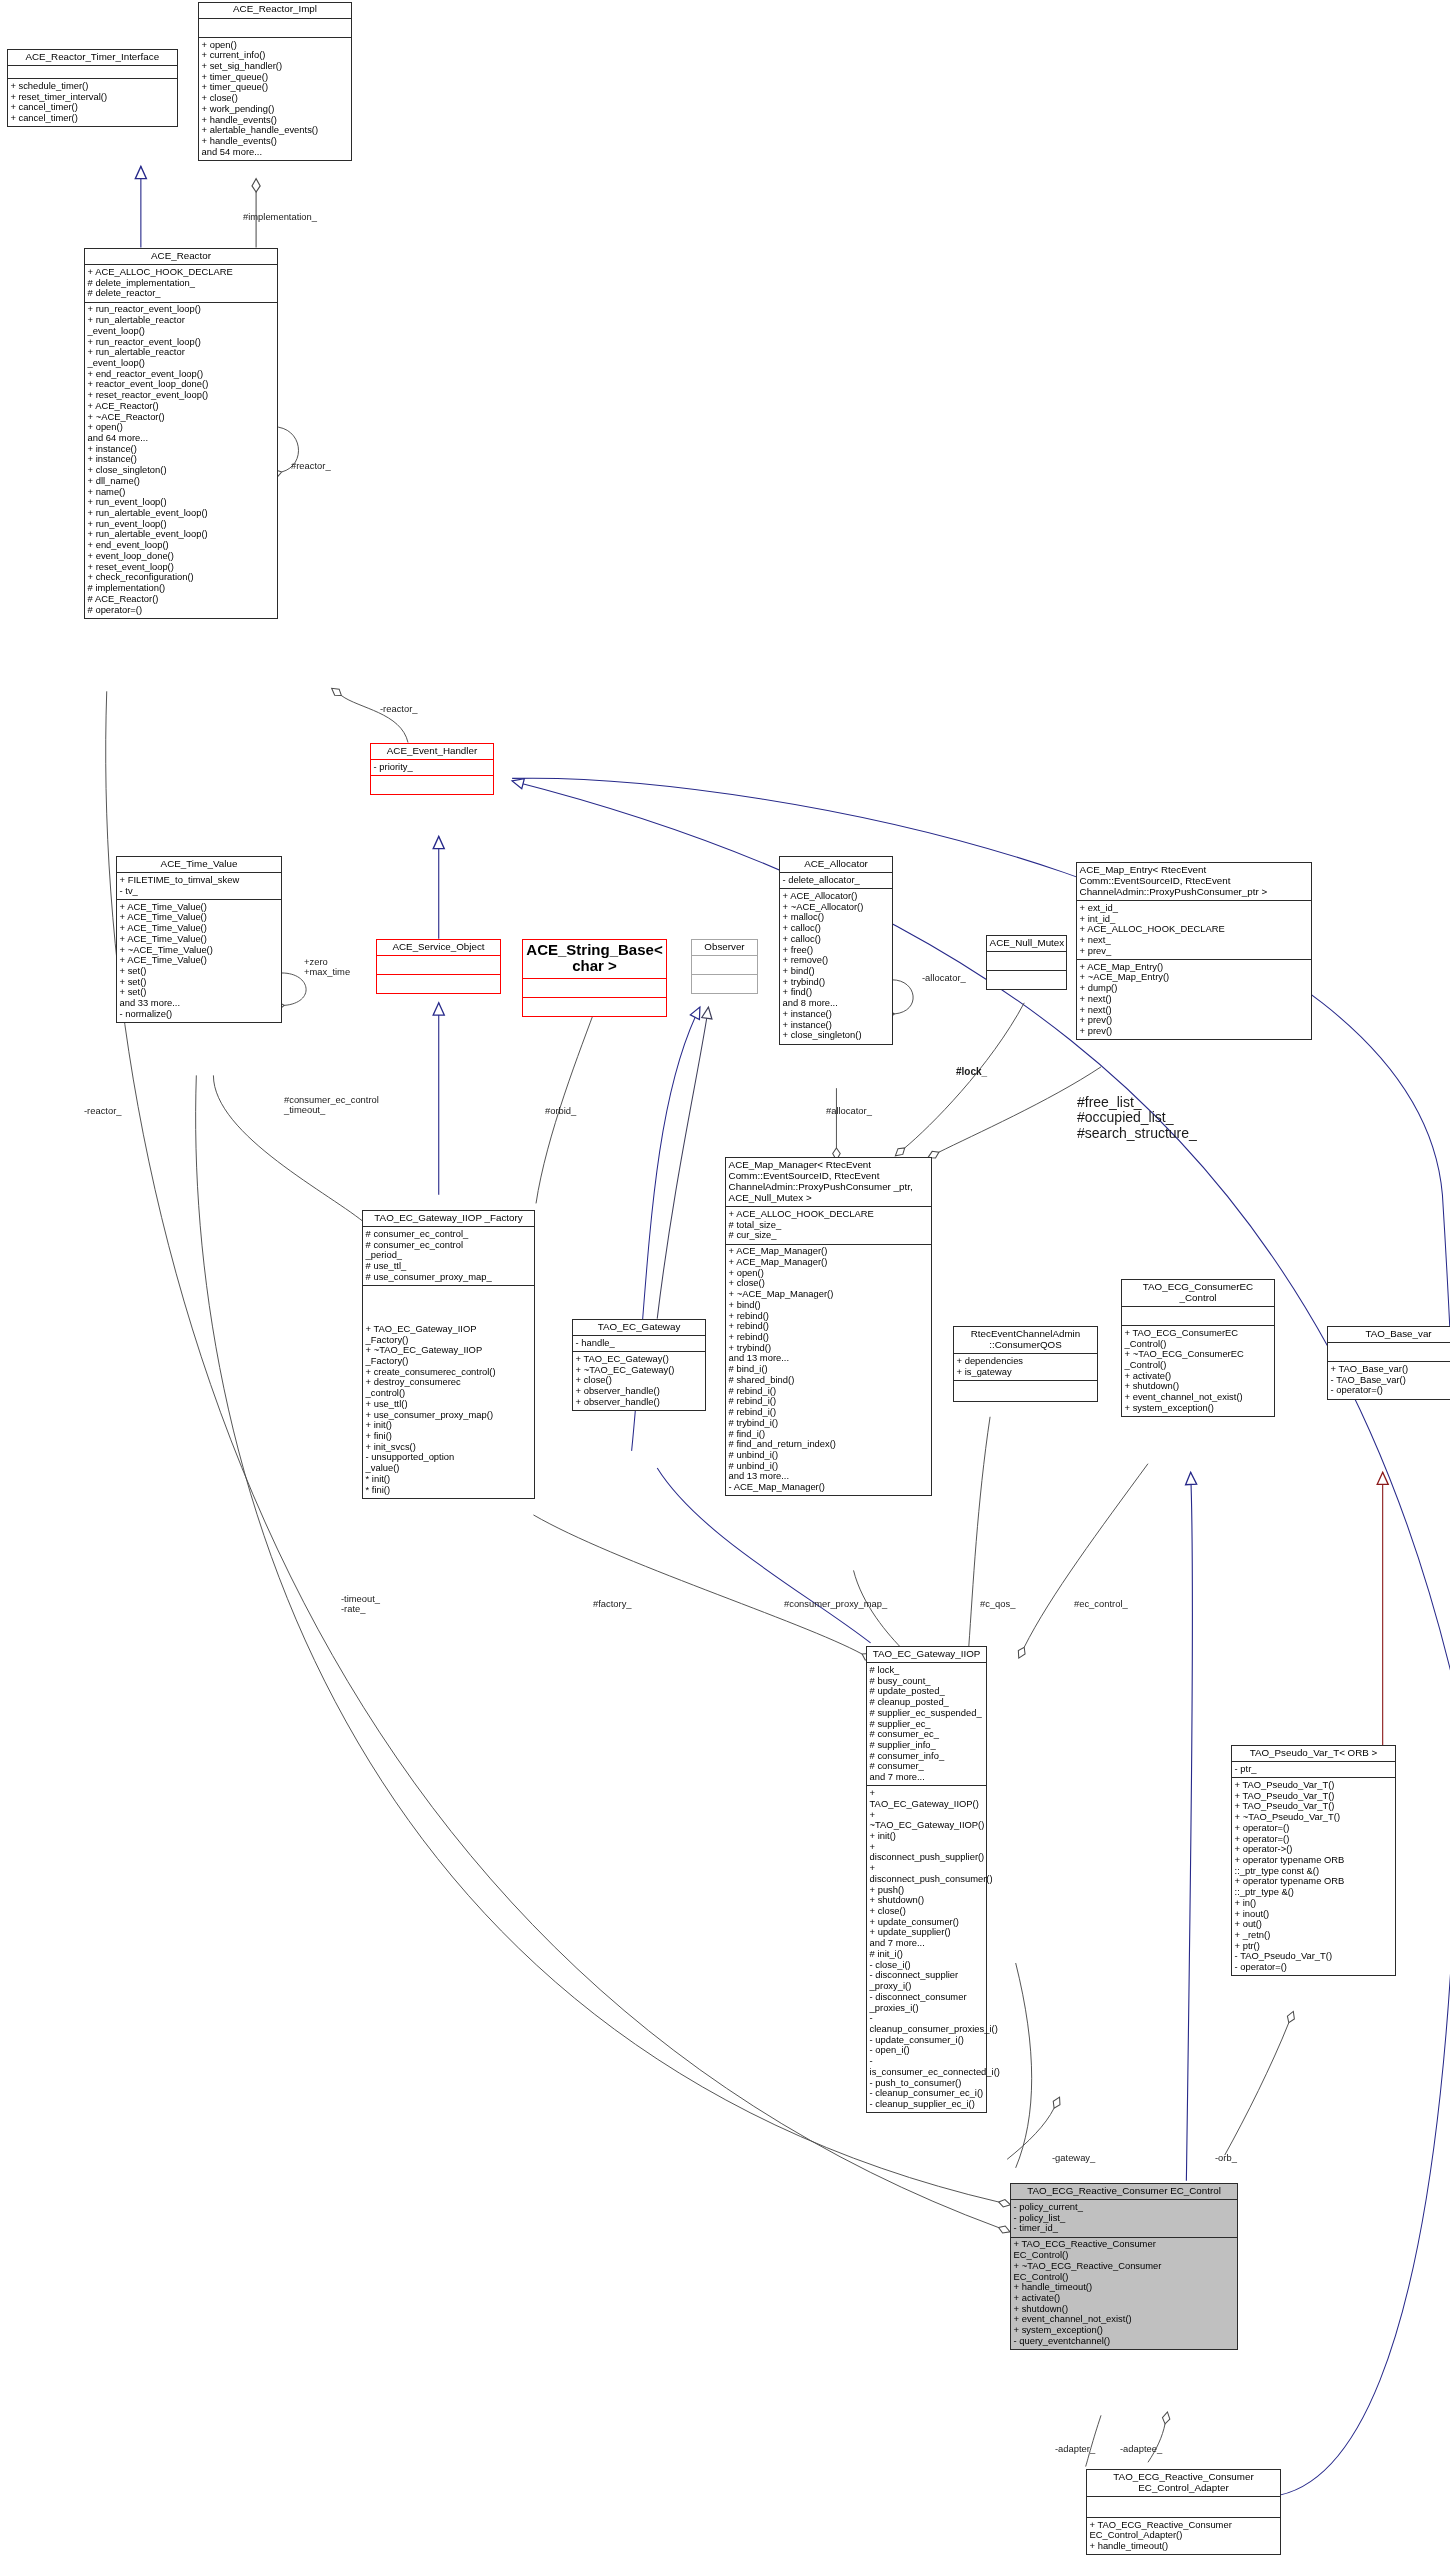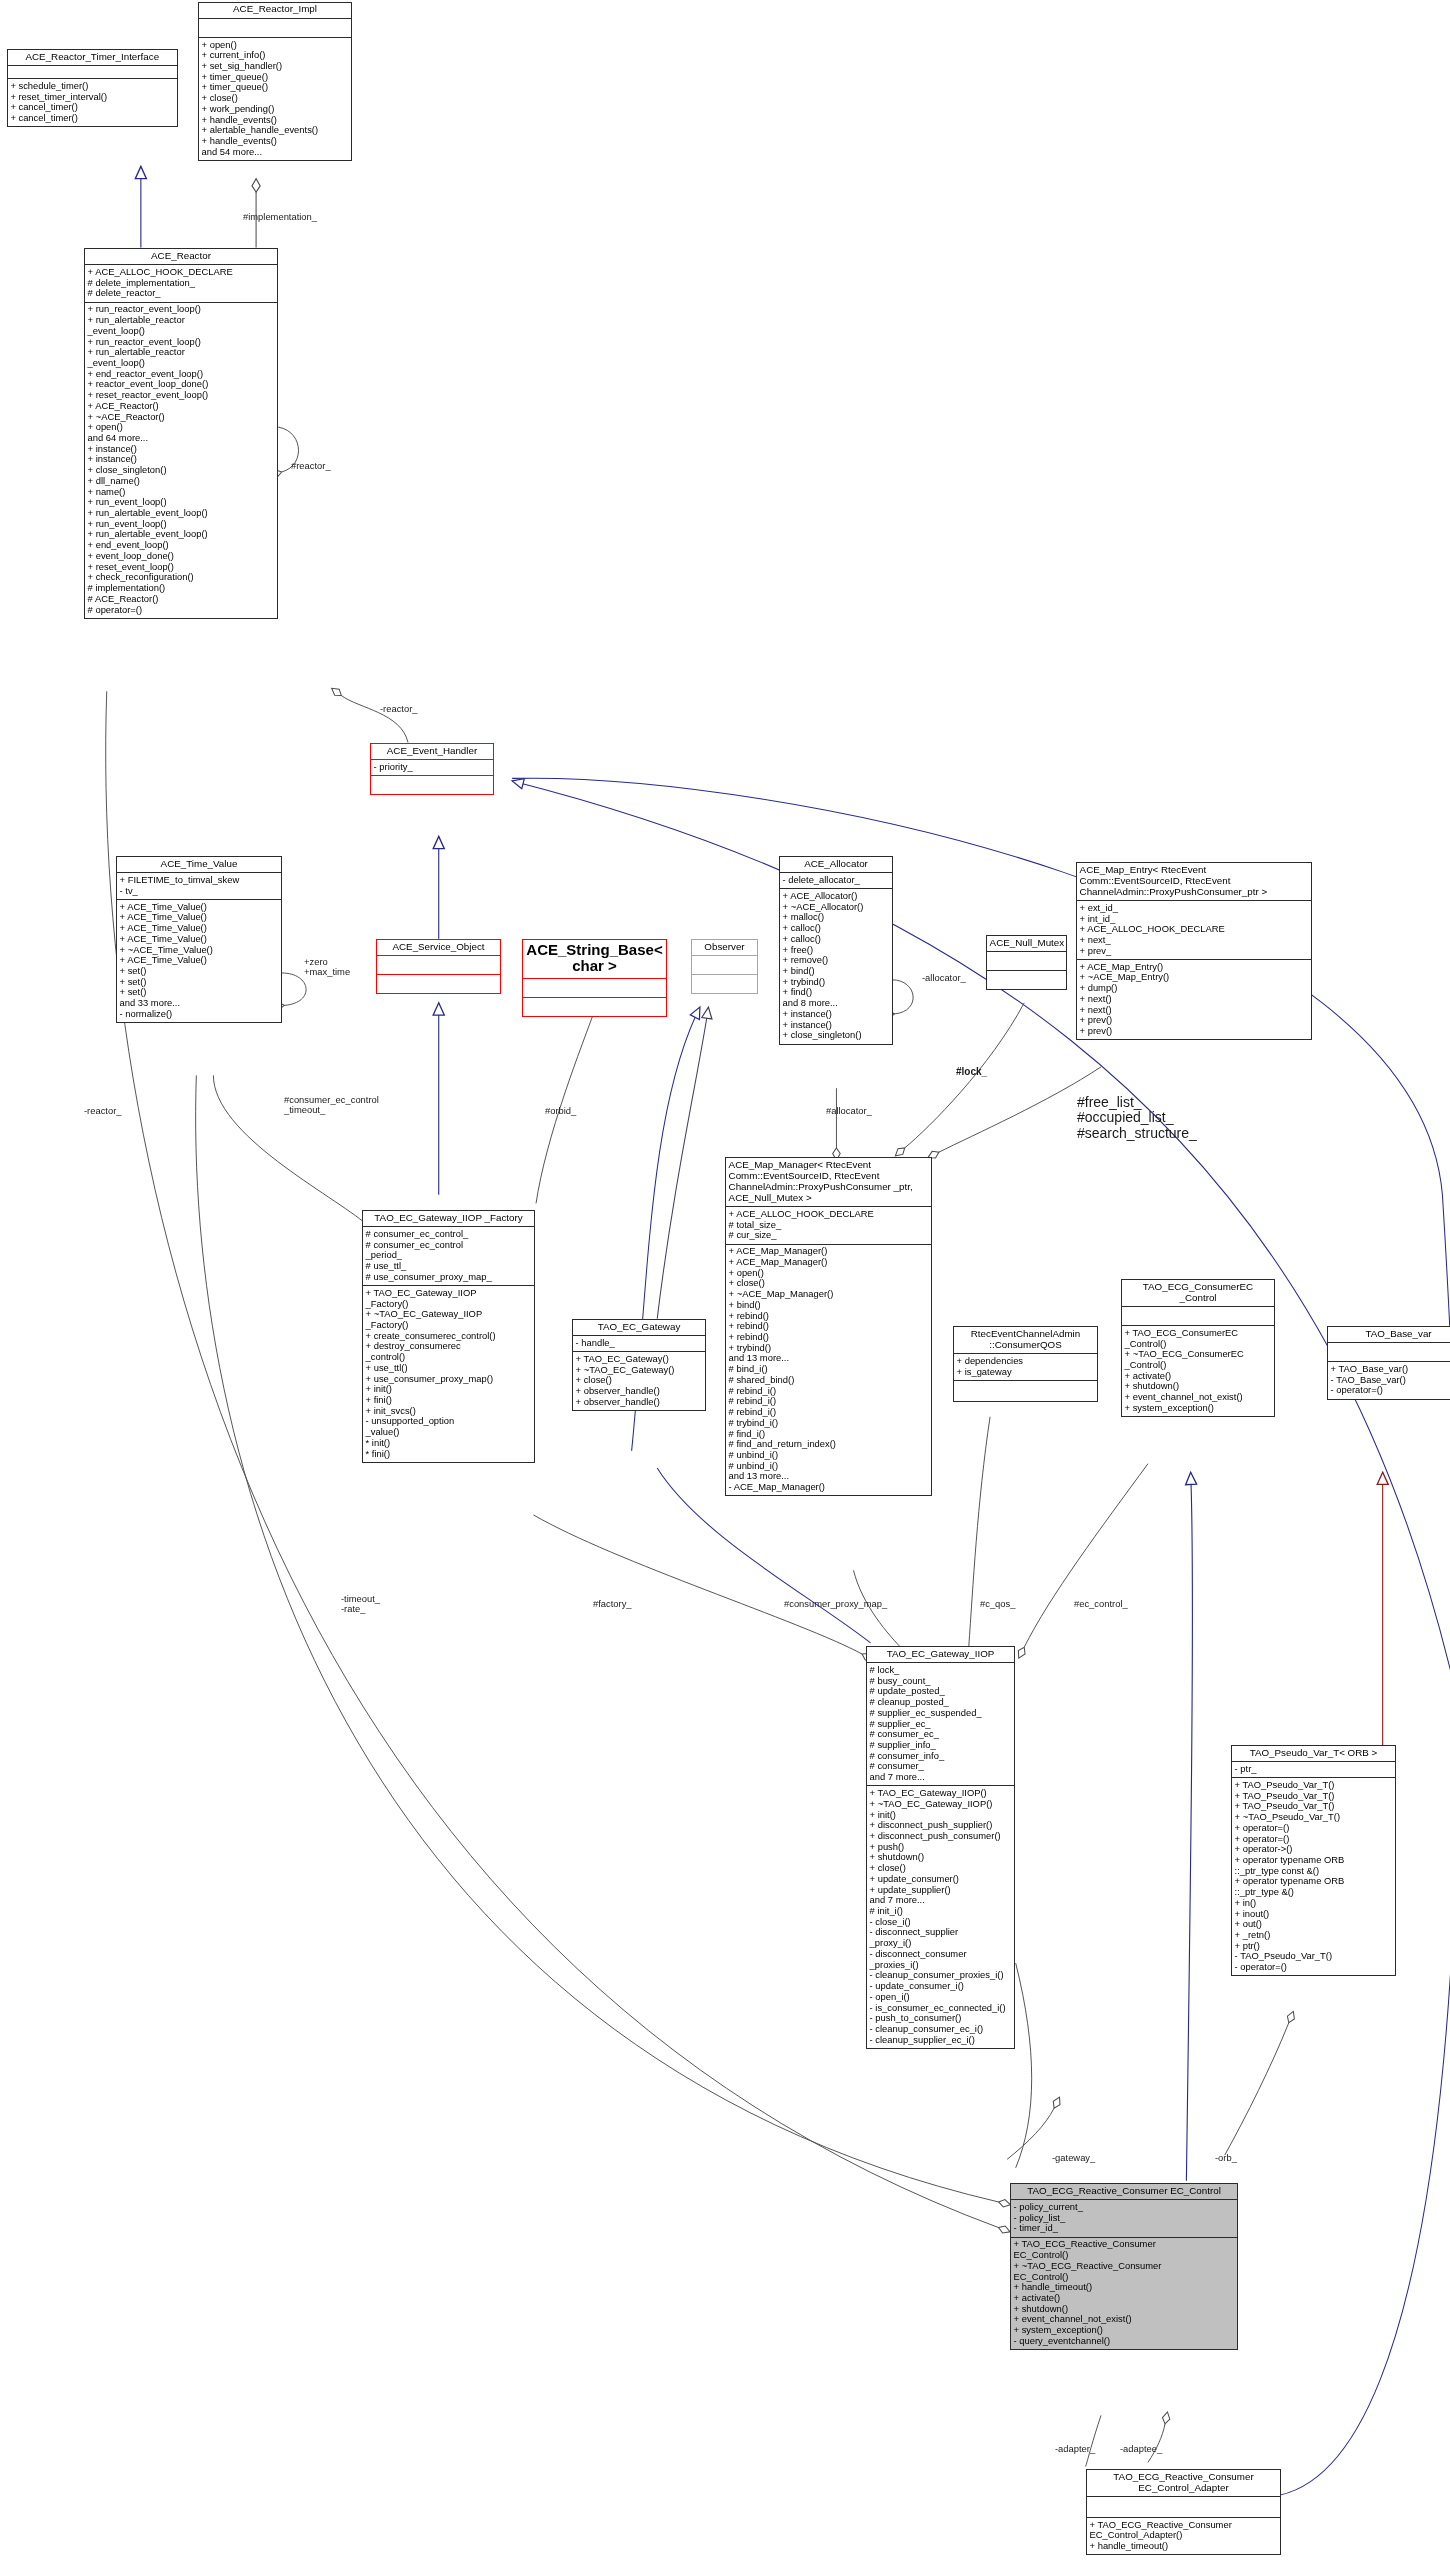--- a/index.html
+++ b/index.html
@@ -311,21 +311,21 @@
   <div class="uml" style="left:362px;top:1210px;width:173px;">
     <div class="title" style="font-size:9.8px;">TAO_EC_Gateway_IIOP
 _Factory</div>
     <div class="attrs" style="font-size:9.4px;">
       <div class="row"># consumer_ec_control_</div>
       <div class="row"># consumer_ec_control
 _period_</div>
       <div class="row"># use_ttl_</div>
       <div class="row"># use_consumer_proxy_map_</div>
     </div>
-    <div class="ops" style="font-size:9.4px;">
+    <div class="ops" style="font-size:9.4px;margin-top:36px;">
       <div class="row">+ TAO_EC_Gateway_IIOP
 _Factory()</div>
       <div class="row">+ ~TAO_EC_Gateway_IIOP
 _Factory()</div>
       <div class="row">+ create_consumerec_control()</div>
       <div class="row">+ destroy_consumerec
 _control()</div>
       <div class="row">+ use_ttl()</div>
       <div class="row">+ use_consumer_proxy_map()</div>
       <div class="row">+ init()</div>
@@ -381,21 +381,21 @@
   <div class="uml" style="left:1321px;top:1326px;width:143px;margin-left:6px;">
     <div class="title" style="font-size:9.8px;">TAO_Base_var</div>
     <div class="attrs" style="font-size:9.4px;height:13.7px;"></div>
     <div class="ops" style="font-size:9.4px;">
       <div class="row">+ TAO_Base_var()</div>
       <div class="row">- TAO_Base_var()</div>
       <div class="row">- operator=()</div>
     </div>
   </div>
 
-  <div class="uml" style="left:866px;top:1646px;width:149px;">
+  <div class="uml" style="left:866px;top:1646px;width:121px;">
     <div class="title" style="font-size:9.8px;">TAO_EC_Gateway_IIOP</div>
     <div class="attrs" style="font-size:9.4px;">
       <div class="row"># lock_</div>
       <div class="row"># busy_count_</div>
       <div class="row"># update_posted_</div>
       <div class="row"># cleanup_posted_</div>
       <div class="row"># supplier_ec_suspended_</div>
       <div class="row"># supplier_ec_</div>
       <div class="row"># consumer_ec_</div>
       <div class="row"># supplier_info_</div>

